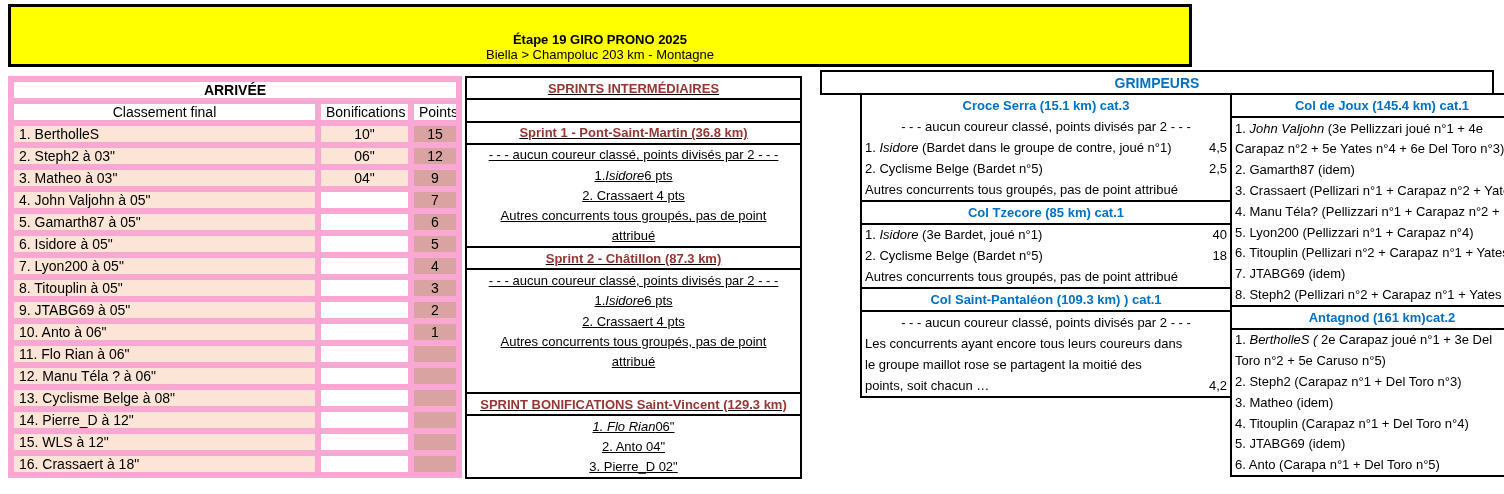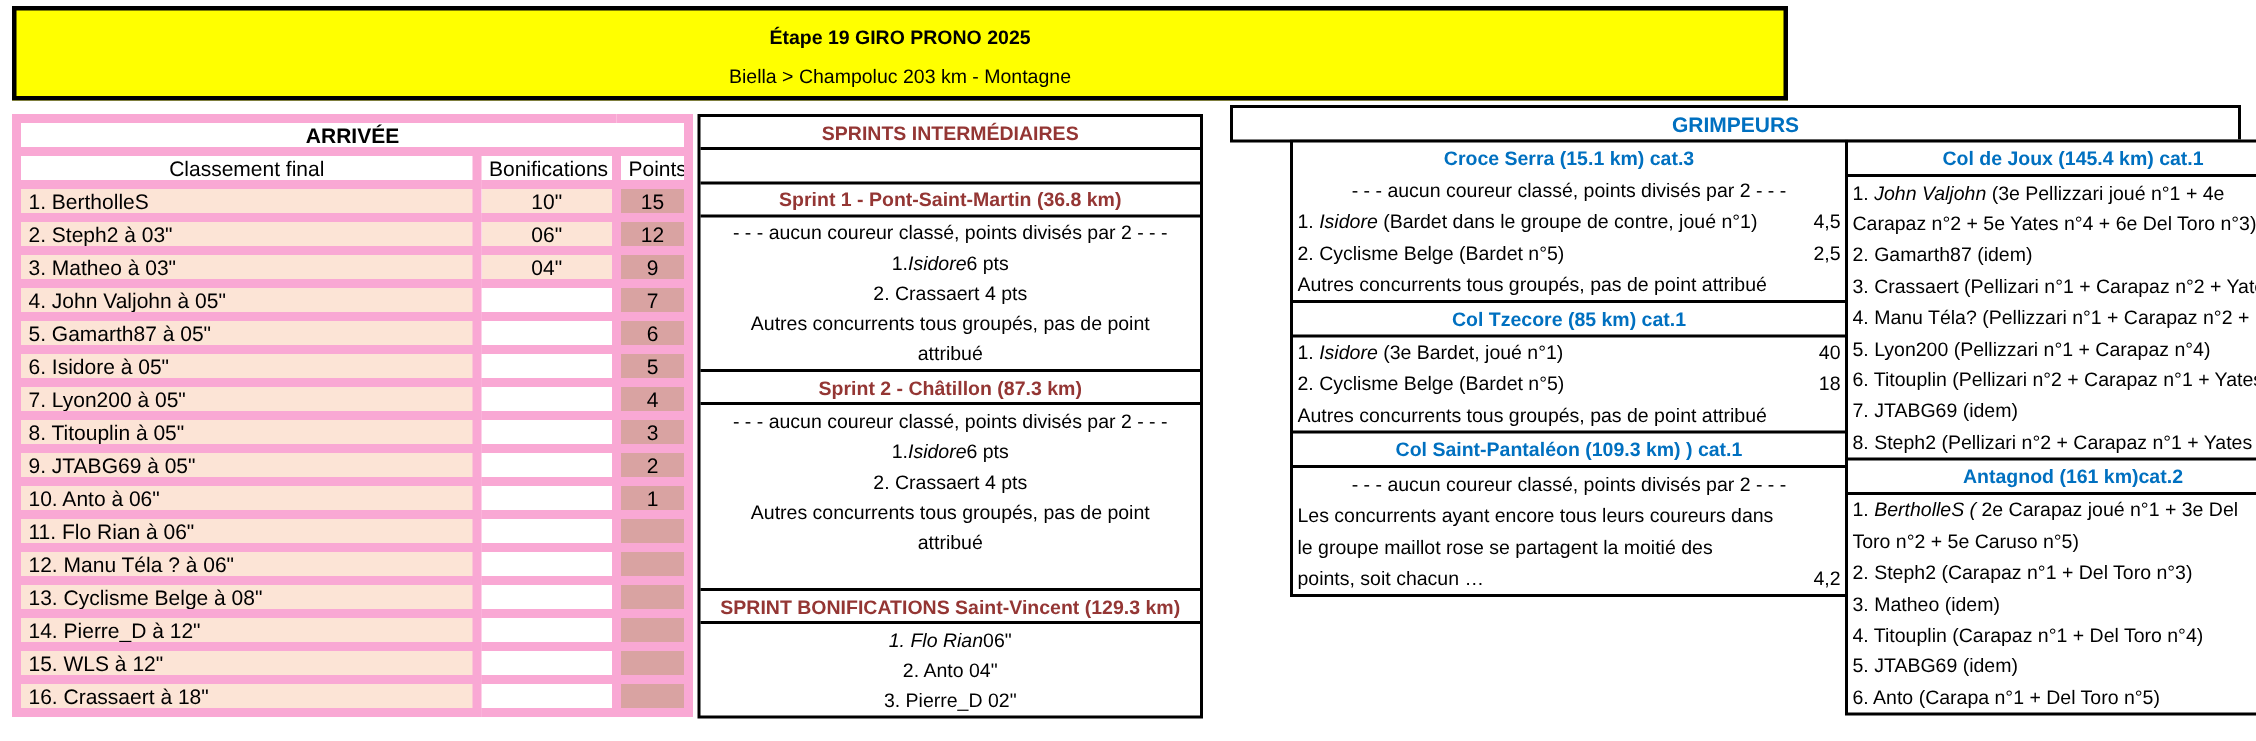--- a/index.html
+++ b/index.html
@@ -9,21 +9,21 @@
     font-family:"Liberation Sans",sans-serif;
   }
   i{font-style:italic}
   .bold{font-weight:normal}
 
   
   .banner{
     position:absolute;left:8px;top:4px;width:1184px;height:63px;
     box-sizing:border-box;background:#FFFF00;border:3px solid #000;
     display:flex;flex-direction:column;justify-content:space-between;
-    align-items:center;text-align:center;padding:10px 0 6px;
+    align-items:center;text-align:center;padding:25px 0 6px;
   }
   .banner-title{font-weight:bold;font-size:13px}
   .banner-sub{font-size:13px}
 
   
   table.arrivee{
     position:absolute;left:8px;top:76px;width:448px;
     border-collapse:collapse;table-layout:fixed;font-size:14px;
     border:2px solid #000;
   }
@@ -34,21 +34,21 @@
   td.a-title{border:2px solid #000;font-weight:bold;text-align:center;height:21px}
   td.a-colh{border:2px solid #000;text-align:center;height:22px}
   td.peach{background:#FCE4D6}
   td.pink{background:#D9A3A2;text-align:center}
   td.a-bonif{text-align:center}
 
   
   .mid{
     position:absolute;left:465px;top:76px;width:337px;height:403px;
     box-sizing:border-box;border:2px solid #000;background:#fff;
-    display:flex;flex-direction:column;font-size:13px;
+    display:flex;flex-direction:column;font-size:13px;text-decoration:underline;
   }
   .m-row{flex:1;display:flex;align-items:center;justify-content:center;
     overflow:hidden;white-space:nowrap;padding:0 2px}
   .m-title,.m-h{color:#943634;font-weight:bold}
   .m-title{border-bottom:2px solid #000}
   .m-h{border-top:2px solid #000;border-bottom:2px solid #000}
 
   
   .grimp-title{
     position:absolute;left:820px;top:70px;width:674px;height:25px;

